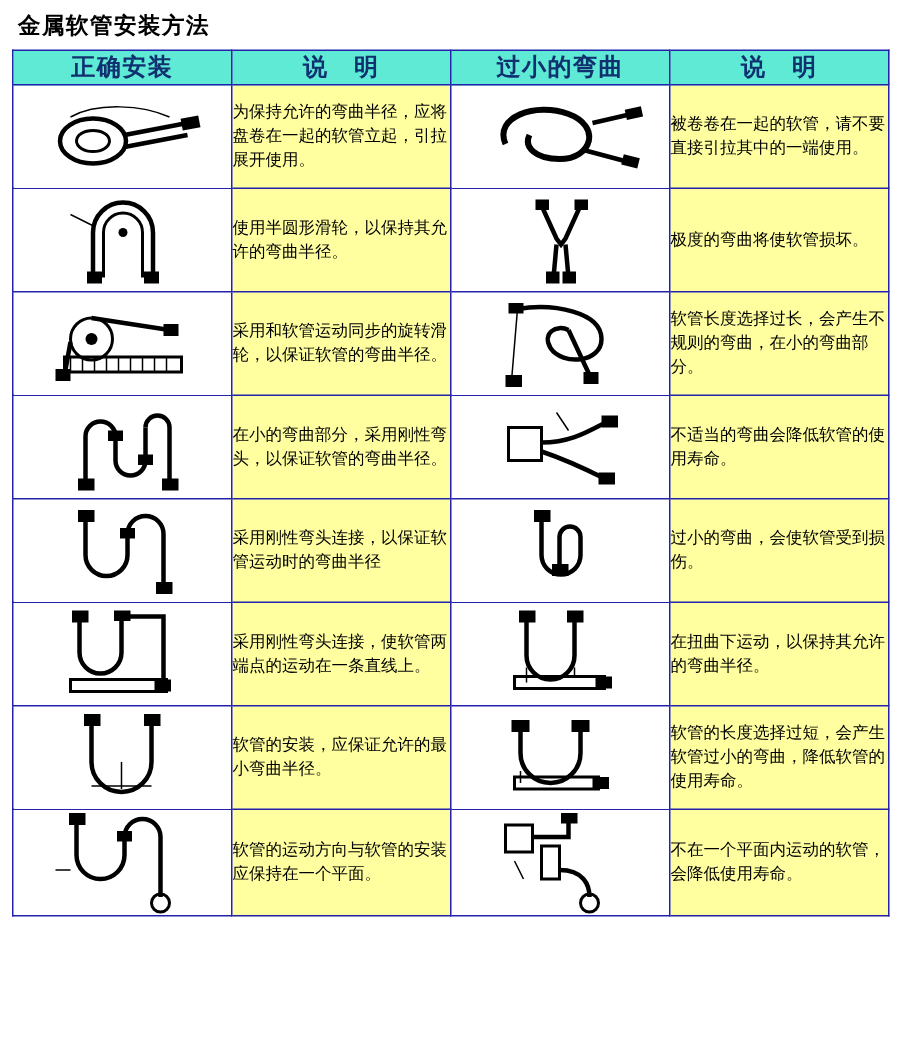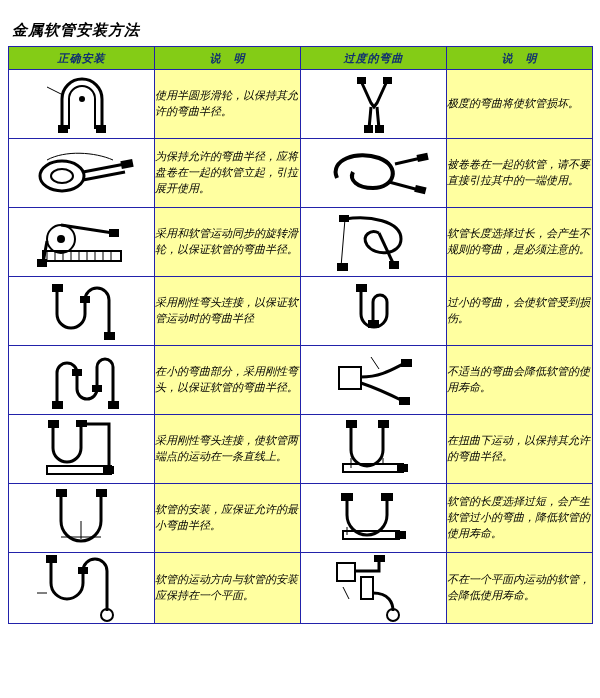--- a/index.html
+++ b/index.html
@@ -12,45 +12,44 @@
     height: 698px;
     font-family: "DejaVu Sans", "Liberation Sans", sans-serif;
     color: #000000;
     overflow: hidden;
   }
   .page {
     width: 600px;
     height: 698px;
     position: relative;
     box-sizing: border-box;
-    padding: 19px 8px 0 8px;
-    font-style: italic;
+    padding: 6px 8px 0 8px;
   }
   .title {
     font-size: 15px;
     font-weight: bold;
     letter-spacing: 1px;
     margin: 2px 0 6px 4px;
     color: #000;
   }
   table.spec {
     border-collapse: collapse;
     width: 584px;
     table-layout: fixed;
     border: 1px solid #1a1a8c;
   }
   table.spec td, table.spec th {
     border: 1px solid #2222aa;
     padding: 0;
     vertical-align: middle;
   }
   thead th {
-    background: #84cc16;
+    background: #5eead4;
     color: #103070;
-    font-size: 11px;
+    font-size: 16px;
     font-weight: bold;
     height: 22px;
     text-align: center;
     letter-spacing: 1px;
   }
   col.c-img { width: 146px; }
   col.c-txt { width: 146px; }
 
   td.img-cell {
     background: #ffffff;
@@ -82,25 +81,49 @@
     <colgroup>
       <col class="c-img">
         <col class="c-txt">
         <col class="c-img">
         <col class="c-txt">
     </colgroup>
     <thead>
       <tr>
         <th>正确安装</th>
         <th>说　明</th>
-        <th>过度的弯曲</th>
+        <th>过小的弯曲</th>
         <th>说　明</th>
       </tr>
     </thead>
     <tbody>
+
+      <tr>
+        <td class="img-cell">
+          <svg class="drawing" width="130" height="62" viewBox="0 0 130 62">
+            <ellipse cx="45" cy="34" rx="22" ry="15" fill="none" stroke="#000" stroke-width="3"></ellipse>
+            <ellipse cx="45" cy="34" rx="11" ry="7" fill="none" stroke="#000" stroke-width="2"></ellipse>
+            <path d="M66 30 L108 22" stroke="#000" stroke-width="3" fill="none"></path>
+            <path d="M66 38 L108 30" stroke="#000" stroke-width="3" fill="none"></path>
+            <rect x="104" y="18" width="12" height="8" fill="#000" transform="rotate(-11 110 22)"></rect>
+            <path d="M30 18 C 48 8, 78 10, 96 18" stroke="#000" stroke-width="1" fill="none"></path>
+          </svg>
+        </td>
+        <td class="txt-cell">为保持允许的弯曲半径，应将盘卷在一起的软管立起，引拉展开使用。</td>
+        <td class="img-cell">
+          <svg class="drawing" width="130" height="62" viewBox="0 0 130 62">
+            <path d="M28 36 C 20 18, 48 8, 70 16 C 92 24, 86 46, 64 46 C 48 46, 40 38, 44 30" fill="none" stroke="#000" stroke-width="4"></path>
+            <path d="M86 22 L112 16" stroke="#000" stroke-width="3"></path>
+            <rect x="108" y="12" width="11" height="7" fill="#000" transform="rotate(-12 113 15)"></rect>
+            <path d="M80 40 L110 48" stroke="#000" stroke-width="3"></path>
+            <rect x="106" y="44" width="11" height="7" fill="#000" transform="rotate(14 111 47)"></rect>
+          </svg>
+        </td>
+        <td class="txt-cell">被卷卷在一起的软管，请不要直接引拉其中的一端使用。</td>
+      </tr>
 
       <tr>
         <td class="img-cell">
           <svg class="drawing" width="130" height="62" viewBox="0 0 130 62">
             <path d="M45 56 L45 26 A20 20 0 0 1 85 26 L85 56" fill="none" stroke="#000" stroke-width="3"></path>
             <path d="M52 56 L52 26 A13 13 0 0 1 78 26 L78 56" fill="none" stroke="#000" stroke-width="2"></path>
             <circle cx="65" cy="26" r="3" fill="#000"></circle>
             <rect x="41" y="52" width="10" height="8" fill="#000"></rect>
             <rect x="79" y="52" width="10" height="8" fill="#000"></rect>
             <path d="M30 14 L46 22" stroke="#000" stroke-width="1"></path>
@@ -112,44 +135,20 @@
             <path d="M52 8 L62 30 L65 34 L68 30 L78 8" fill="none" stroke="#000" stroke-width="3"></path>
             <path d="M62 34 L60 56" stroke="#000" stroke-width="3"></path>
             <path d="M68 34 L70 56" stroke="#000" stroke-width="3"></path>
             <rect x="48" y="4" width="9" height="7" fill="#000"></rect>
             <rect x="74" y="4" width="9" height="7" fill="#000"></rect>
             <rect x="55" y="52" width="9" height="8" fill="#000"></rect>
             <rect x="66" y="52" width="9" height="8" fill="#000"></rect>
           </svg>
         </td>
         <td class="txt-cell">极度的弯曲将使软管损坏。</td>
-      </tr>
-
-      <tr>
-        <td class="img-cell">
-          <svg class="drawing" width="130" height="62" viewBox="0 0 130 62">
-            <ellipse cx="45" cy="34" rx="22" ry="15" fill="none" stroke="#000" stroke-width="3"></ellipse>
-            <ellipse cx="45" cy="34" rx="11" ry="7" fill="none" stroke="#000" stroke-width="2"></ellipse>
-            <path d="M66 30 L108 22" stroke="#000" stroke-width="3" fill="none"></path>
-            <path d="M66 38 L108 30" stroke="#000" stroke-width="3" fill="none"></path>
-            <rect x="104" y="18" width="12" height="8" fill="#000" transform="rotate(-11 110 22)"></rect>
-            <path d="M30 18 C 48 8, 78 10, 96 18" stroke="#000" stroke-width="1" fill="none"></path>
-          </svg>
-        </td>
-        <td class="txt-cell">为保持允许的弯曲半径，应将盘卷在一起的软管立起，引拉展开使用。</td>
-        <td class="img-cell">
-          <svg class="drawing" width="130" height="62" viewBox="0 0 130 62">
-            <path d="M28 36 C 20 18, 48 8, 70 16 C 92 24, 86 46, 64 46 C 48 46, 40 38, 44 30" fill="none" stroke="#000" stroke-width="4"></path>
-            <path d="M86 22 L112 16" stroke="#000" stroke-width="3"></path>
-            <rect x="108" y="12" width="11" height="7" fill="#000" transform="rotate(-12 113 15)"></rect>
-            <path d="M80 40 L110 48" stroke="#000" stroke-width="3"></path>
-            <rect x="106" y="44" width="11" height="7" fill="#000" transform="rotate(14 111 47)"></rect>
-          </svg>
-        </td>
-        <td class="txt-cell">被卷卷在一起的软管，请不要直接引拉其中的一端使用。</td>
       </tr>
 
       <tr>
         <td class="img-cell">
           <svg class="drawing" width="130" height="62" viewBox="0 0 130 62">
             <circle cx="44" cy="28" r="14" fill="none" stroke="#000" stroke-width="2"></circle>
             <circle cx="44" cy="28" r="4" fill="#000"></circle>
             <path d="M44 14 L96 22" stroke="#000" stroke-width="3"></path>
             <path d="M30 30 L26 52" stroke="#000" stroke-width="3"></path>
             <rect x="20" y="48" width="10" height="8" fill="#000"></rect>
@@ -162,41 +161,21 @@
         <td class="img-cell">
           <svg class="drawing" width="130" height="62" viewBox="0 0 130 62">
             <path d="M36 8 C 60 4, 92 10, 92 28 C 92 44, 66 46, 58 34 C 52 24, 62 18, 70 22" fill="none" stroke="#000" stroke-width="3"></path>
             <path d="M36 8 L32 56" stroke="#000" stroke-width="1"></path>
             <rect x="30" y="4" width="10" height="7" fill="#000"></rect>
             <rect x="28" y="52" width="11" height="8" fill="#000"></rect>
             <path d="M70 22 L84 52" stroke="#000" stroke-width="3"></path>
             <rect x="80" y="50" width="10" height="8" fill="#000"></rect>
           </svg>
         </td>
-        <td class="txt-cell">软管长度选择过长，会产生不规则的弯曲，是必须注意的。</td>
-      </tr>
-
-      <tr>
-        <td class="img-cell">
-          <svg class="drawing" width="130" height="62" viewBox="0 0 130 62">
-            <path d="M40 6 L40 34 A14 14 0 0 0 68 34 L68 20 A12 12 0 0 1 92 20 L92 56" fill="none" stroke="#000" stroke-width="3"></path>
-            <rect x="35" y="4" width="11" height="8" fill="#000"></rect>
-            <rect x="87" y="52" width="11" height="8" fill="#000"></rect>
-            <rect x="63" y="16" width="10" height="7" fill="#000"></rect>
-          </svg>
-        </td>
-        <td class="txt-cell">采用刚性弯头连接，以保证软管运动时的弯曲半径</td>
-        <td class="img-cell">
-          <svg class="drawing" width="130" height="62" viewBox="0 0 130 62">
-            <path d="M52 8 L52 34 A13 13 0 0 0 78 34 L78 22 A7 7 0 0 0 64 22 L64 40" fill="none" stroke="#000" stroke-width="3"></path>
-            <rect x="47" y="4" width="11" height="8" fill="#000"></rect>
-            <rect x="59" y="40" width="11" height="8" fill="#000"></rect>
-          </svg>
-        </td>
-        <td class="txt-cell">过小的弯曲，会使软管受到损伤。</td>
+        <td class="txt-cell">软管长度选择过长，会产生不规则的弯曲，在小的弯曲部分。</td>
       </tr>
 
       <tr>
         <td class="img-cell">
           <svg class="drawing" width="130" height="62" viewBox="0 0 130 62">
             <path d="M40 56 L40 24 A10 10 0 0 1 60 24 L60 40 A10 10 0 0 0 80 40 L80 18" fill="none" stroke="#000" stroke-width="3"></path>
             <path d="M80 18 A8 8 0 0 1 96 18 L96 56" fill="none" stroke="#000" stroke-width="3"></path>
             <rect x="35" y="52" width="11" height="8" fill="#000"></rect>
             <rect x="91" y="52" width="11" height="8" fill="#000"></rect>
             <rect x="55" y="20" width="10" height="7" fill="#000"></rect>
@@ -209,20 +188,40 @@
             <rect x="30" y="18" width="22" height="22" fill="none" stroke="#000" stroke-width="2"></rect>
             <path d="M30 26 L30 32" stroke="#000" stroke-width="2"></path>
             <path d="M52 28 C 72 28, 84 20, 96 14" fill="none" stroke="#000" stroke-width="3"></path>
             <path d="M52 34 C 70 40, 82 46, 94 52" fill="none" stroke="#000" stroke-width="3"></path>
             <rect x="92" y="10" width="11" height="8" fill="#000"></rect>
             <rect x="90" y="48" width="11" height="8" fill="#000"></rect>
             <path d="M62 8 L70 20" stroke="#000" stroke-width="1"></path>
           </svg>
         </td>
         <td class="txt-cell">不适当的弯曲会降低软管的使用寿命。</td>
+      </tr>
+
+      <tr>
+        <td class="img-cell">
+          <svg class="drawing" width="130" height="62" viewBox="0 0 130 62">
+            <path d="M40 6 L40 34 A14 14 0 0 0 68 34 L68 20 A12 12 0 0 1 92 20 L92 56" fill="none" stroke="#000" stroke-width="3"></path>
+            <rect x="35" y="4" width="11" height="8" fill="#000"></rect>
+            <rect x="87" y="52" width="11" height="8" fill="#000"></rect>
+            <rect x="63" y="16" width="10" height="7" fill="#000"></rect>
+          </svg>
+        </td>
+        <td class="txt-cell">采用刚性弯头连接，以保证软管运动时的弯曲半径</td>
+        <td class="img-cell">
+          <svg class="drawing" width="130" height="62" viewBox="0 0 130 62">
+            <path d="M52 8 L52 34 A13 13 0 0 0 78 34 L78 22 A7 7 0 0 0 64 22 L64 40" fill="none" stroke="#000" stroke-width="3"></path>
+            <rect x="47" y="4" width="11" height="8" fill="#000"></rect>
+            <rect x="59" y="40" width="11" height="8" fill="#000"></rect>
+          </svg>
+        </td>
+        <td class="txt-cell">过小的弯曲，会使软管受到损伤。</td>
       </tr>
 
       <tr>
         <td class="img-cell">
           <svg class="drawing" width="130" height="62" viewBox="0 0 130 62">
             <path d="M36 6 L36 30 A14 14 0 0 0 64 30 L64 6" fill="none" stroke="#000" stroke-width="3"></path>
             <path d="M64 6 L92 6 L92 52" fill="none" stroke="#000" stroke-width="3"></path>
             <rect x="31" y="2" width="11" height="8" fill="#000"></rect>
             <rect x="59" y="2" width="11" height="7" fill="#000"></rect>
             <rect x="30" y="48" width="64" height="8" fill="none" stroke="#000" stroke-width="2"></rect>

